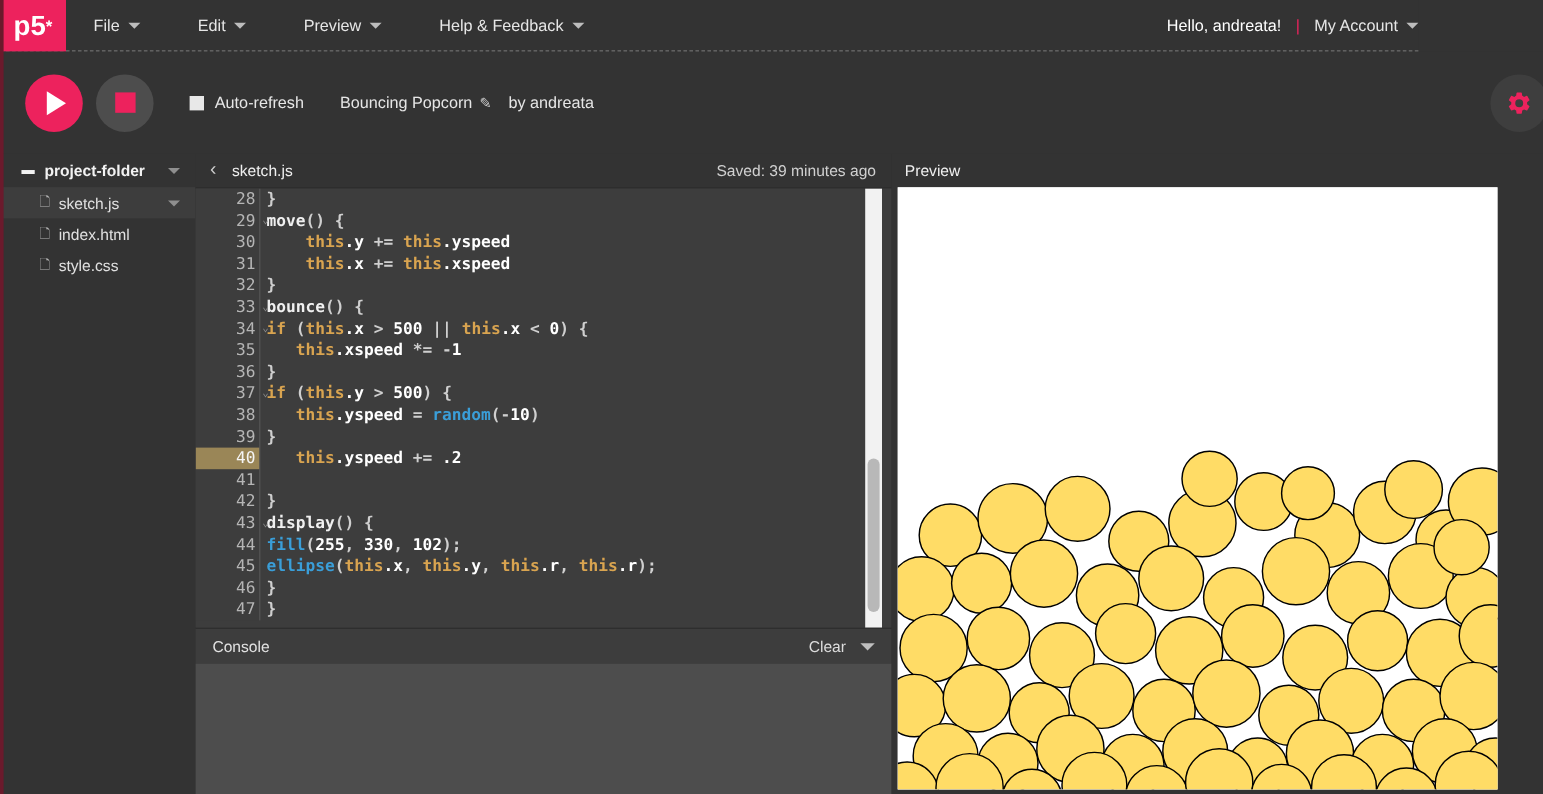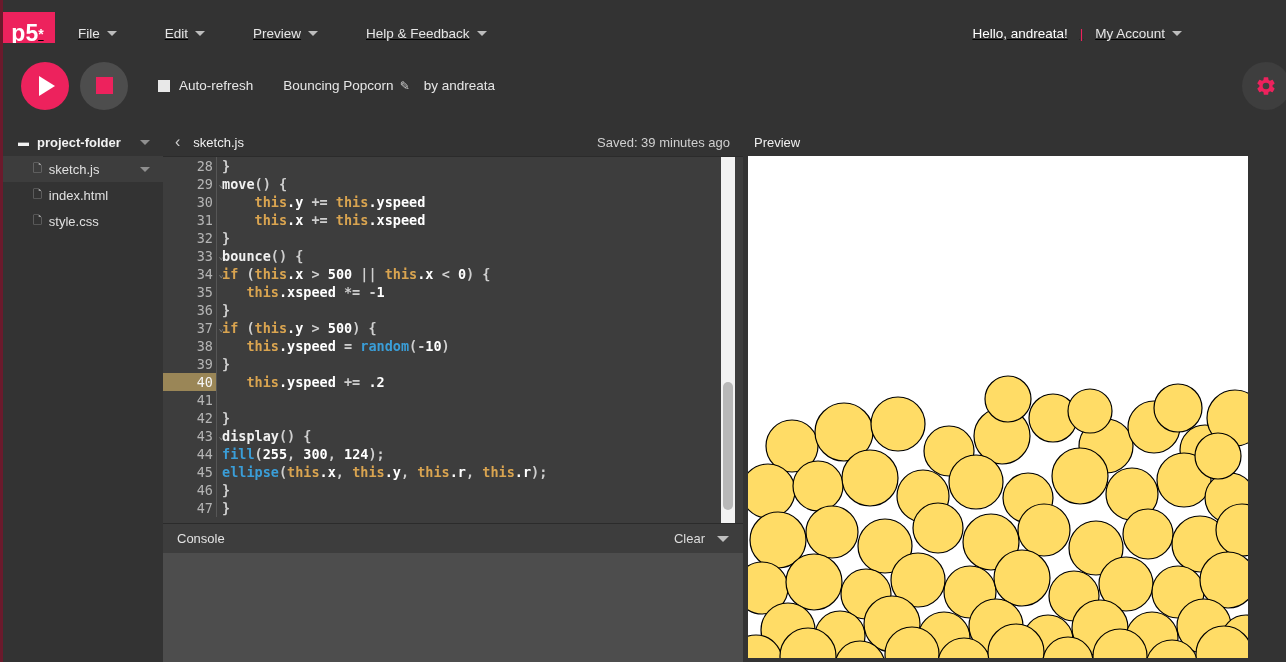--- a/index.html
+++ b/index.html
@@ -12,24 +12,23 @@
   .app { position: relative; width: 1286px; height: 662px; background: #333333; }
 
   
   .edge-stripe {
     position: absolute; left: 0; top: 0; width: 3px; height: 662px;
     background: #6b1a2c; z-index: 40;
   }
 
   
   .navbar {
-    position: absolute; left: 0; top: 12px; width: 1182px; height: 43px;
+    position: absolute; left: 0; top: 0; width: 1182px; height: 43px;
     background: #333333; display: flex; align-items: stretch;
     border-bottom: 1px dashed #8d8d8d;
-    text-decoration: underline;
   }
   .logo {
     width: 55px; height: 43px; background: #ed225d;
     color: #ffffff; font-size: 23px; font-weight: bold;
     display: flex; align-items: center; justify-content: center;
     letter-spacing: 0px; line-height: 1;
   }
   .logo sup { font-size: 14px; vertical-align: super; }
   .nav-items { display: flex; align-items: center; margin-left: 10px; gap: 22px; }
   .nav-item {
@@ -302,21 +301,21 @@
             <div class="code-line"><span class="k-var">if</span> <span class="k-op">(</span><span class="k-var">this</span><span class="k-num">.</span><span class="k-prop">x</span> <span class="k-op">&gt;</span> <span class="k-num">500</span> <span class="k-op">||</span> <span class="k-var">this</span><span class="k-num">.</span><span class="k-prop">x</span> <span class="k-op">&lt;</span> <span class="k-num">0</span><span class="k-op">)</span> <span class="k-op">{</span></div>
             <div class="code-line">   <span class="k-var">this</span><span class="k-num">.</span><span class="k-prop">xspeed</span> <span class="k-op">*=</span> <span class="k-op">-</span><span class="k-num">1</span></div>
             <div class="code-line"><span class="k-op">}</span></div>
             <div class="code-line"><span class="k-var">if</span> <span class="k-op">(</span><span class="k-var">this</span><span class="k-num">.</span><span class="k-prop">y</span> <span class="k-op">&gt;</span> <span class="k-num">500</span><span class="k-op">)</span> <span class="k-op">{</span></div>
             <div class="code-line">   <span class="k-var">this</span><span class="k-num">.</span><span class="k-prop">yspeed</span> <span class="k-op">=</span> <span class="k-fn">random</span><span class="k-op">(-</span><span class="k-num">10</span><span class="k-op">)</span></div>
             <div class="code-line"><span class="k-op">}</span></div>
             <div class="code-line">   <span class="k-var">this</span><span class="k-num">.</span><span class="k-prop">yspeed</span> <span class="k-op">+=</span> <span class="k-num">.</span><span class="k-num">2</span></div>
             <div class="code-line">&nbsp;</div>
             <div class="code-line"><span class="k-op">}</span></div>
             <div class="code-line"><span class="k-plain">display</span><span class="k-op">()</span> <span class="k-op">{</span></div>
-            <div class="code-line"><span class="k-fn">fill</span><span class="k-op">(</span><span class="k-num">255</span><span class="k-op">,</span> <span class="k-num">300</span><span class="k-op">,</span> <span class="k-num">124</span><span class="k-op">);</span></div>
+            <div class="code-line"><span class="k-fn">fill</span><span class="k-op">(</span><span class="k-num">255</span><span class="k-op">,</span> <span class="k-num">330</span><span class="k-op">,</span> <span class="k-num">102</span><span class="k-op">);</span></div>
             <div class="code-line"><span class="k-fn">ellipse</span><span class="k-op">(</span><span class="k-var">this</span><span class="k-num">.</span><span class="k-prop">x</span><span class="k-op">,</span> <span class="k-var">this</span><span class="k-num">.</span><span class="k-prop">y</span><span class="k-op">,</span> <span class="k-var">this</span><span class="k-num">.</span><span class="k-prop">r</span><span class="k-op">,</span> <span class="k-var">this</span><span class="k-num">.</span><span class="k-prop">r</span><span class="k-op">);</span></div>
             <div class="code-line"><span class="k-op">}</span></div>
             <div class="code-line"><span class="k-op">}</span></div>
           </div>
       </div>
       <div class="vscroll">
         <div class="vthumb"></div>
       </div>
     </div>
 

